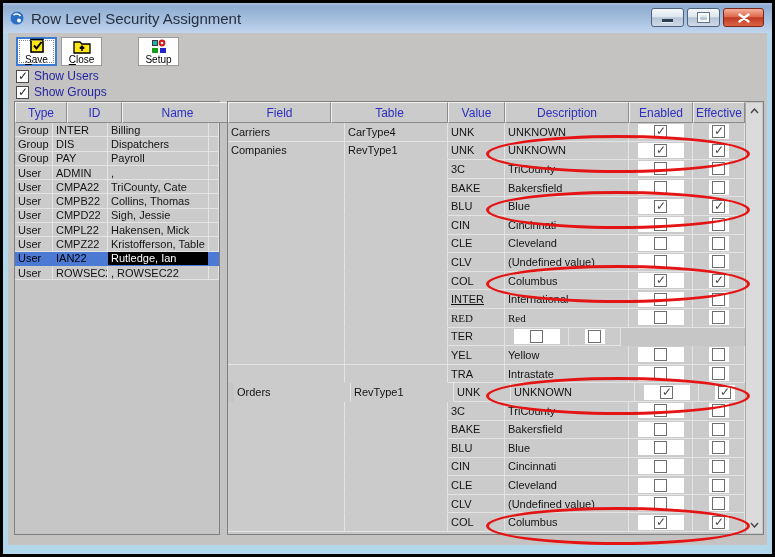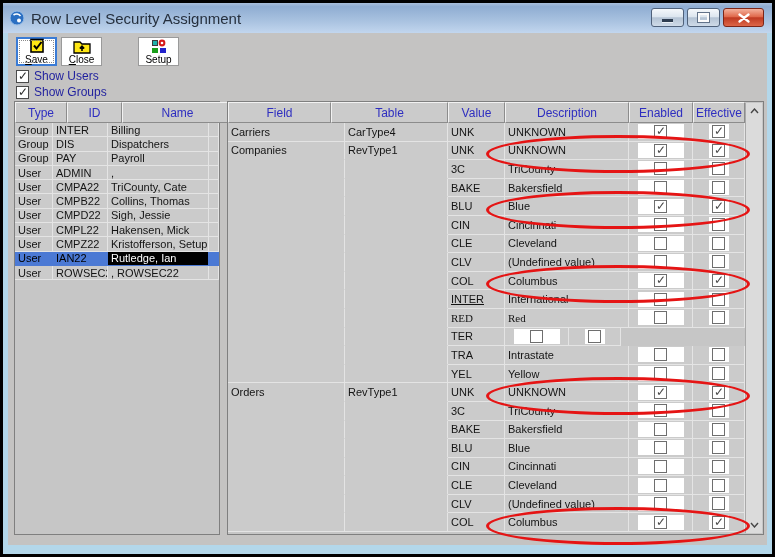--- a/index.html
+++ b/index.html
@@ -188,21 +188,21 @@
           </div>
           <div class="grow" style="height: 14.3px;">
             <div class="gcell" style="width: 38px;">User</div>
             <div class="gcell" style="width: 55px;">CMPL22</div>
             <div class="gcell" style="width: 101px;">Hakensen, Mick</div>
             <div class="gcell" style="width: 10px;"></div>
           </div>
           <div class="grow" style="height: 14.3px;">
             <div class="gcell" style="width: 38px;">User</div>
             <div class="gcell" style="width: 55px;">CMPZ22</div>
-            <div class="gcell" style="width: 101px;">Kristofferson, Setup</div>
+            <div class="gcell" style="width: 101px;">Kristofferson, Table</div>
             <div class="gcell" style="width: 10px;"></div>
           </div>
           <div class="grow sel" style="height: 14.3px;">
             <div class="gcell" style="width: 38px;">User</div>
             <div class="gcell" style="width: 55px;">IAN22</div>
             <div class="gcell focus" style="width: 101px;">Rutledge, Ian</div>
             <div class="gcell" style="width: 10px;"></div>
           </div>
           <div class="grow" style="height: 14.3px;">
             <div class="gcell" style="width: 38px;">User</div>
@@ -408,53 +408,53 @@
                 <div class="gcb"></div>
               </div>
             </div>
             <div class="gcell cbcell" style="width: 52px;">
               <div class="fieldbox narrow">
                 <div class="gcb"></div>
               </div>
             </div>
           </div>
           <div class="grow" style="height: 18.6px;">
-            <div class="gcell tfcell" style="width: 117px;"></div>
-            <div class="gcell tfcell" style="width: 103px;"></div>
-            <div class="gcell" style="width: 57px;">TRA</div>
-            <div class="gcell" style="width: 124px;">Intrastate</div>
-            <div class="gcell cbcell" style="width: 64px;">
-              <div class="fieldbox wide">
-                <div class="gcb"></div>
-              </div>
-            </div>
-            <div class="gcell cbcell" style="width: 52px;">
-              <div class="fieldbox narrow">
-                <div class="gcb"></div>
-              </div>
-            </div>
-          </div>
-          <div class="grow" style="height: 18.6px;">
             <div class="gcell tfcell send" style="width: 117px;"></div>
             <div class="gcell tfcell send" style="width: 103px;"></div>
             <div class="gcell" style="width: 57px;">YEL</div>
             <div class="gcell" style="width: 124px;">Yellow</div>
             <div class="gcell cbcell" style="width: 64px;">
               <div class="fieldbox wide">
                 <div class="gcb"></div>
               </div>
             </div>
             <div class="gcell cbcell" style="width: 52px;">
               <div class="fieldbox narrow">
                 <div class="gcb"></div>
               </div>
             </div>
           </div>
           <div class="grow" style="height: 18.6px;">
-            <div class="gcell tfcell" style="width: 117px;">Orders</div>
+            <div class="gcell tfcell" style="width: 117px;"></div>
+            <div class="gcell tfcell" style="width: 103px;"></div>
+            <div class="gcell" style="width: 57px;">TRA</div>
+            <div class="gcell" style="width: 124px;">Intrastate</div>
+            <div class="gcell cbcell" style="width: 64px;">
+              <div class="fieldbox wide">
+                <div class="gcb"></div>
+              </div>
+            </div>
+            <div class="gcell cbcell" style="width: 52px;">
+              <div class="fieldbox narrow">
+                <div class="gcb"></div>
+              </div>
+            </div>
+          </div>
+          <div class="grow" style="height: 18.6px;">
+            <div class="gcell tfcell" style="width: 117px; margin-left: 6px;">Orders</div>
             <div class="gcell tfcell" style="width: 103px;">RevType1</div>
             <div class="gcell" style="width: 57px;">UNK</div>
             <div class="gcell" style="width: 124px;">UNKNOWN</div>
             <div class="gcell cbcell" style="width: 64px;">
               <div class="fieldbox wide">
                 <div class="gcb checked"></div>
               </div>
             </div>
             <div class="gcell cbcell" style="width: 52px;">
               <div class="fieldbox narrow">

